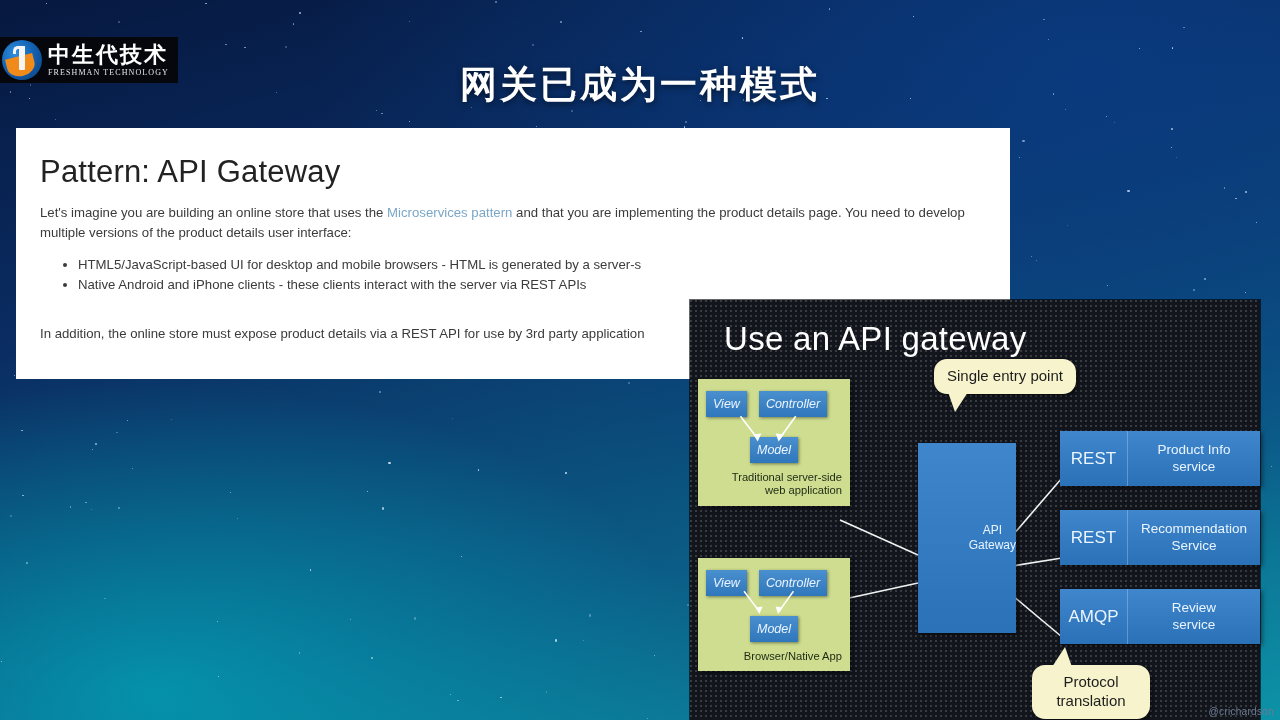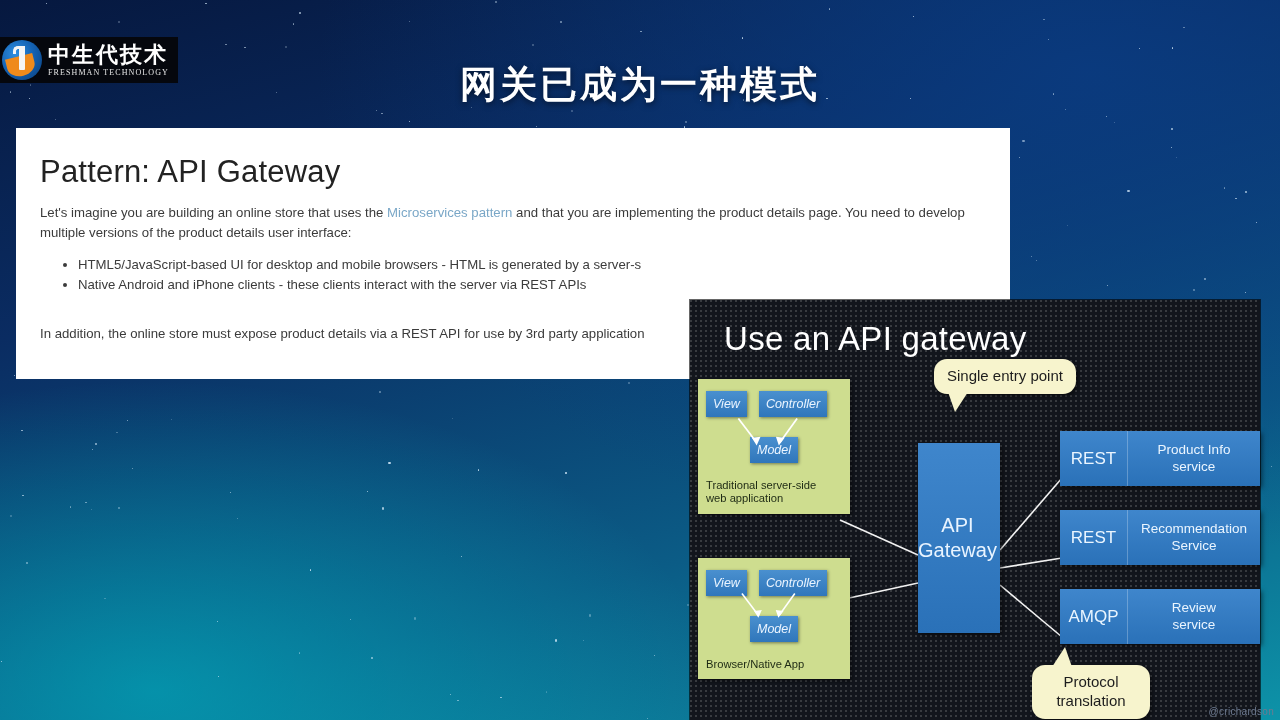--- a/index.html
+++ b/index.html
@@ -147,32 +147,32 @@
   .mvc-cell {
     background: linear-gradient(180deg, #4a90cf 0%, #2f76bb 100%);
     color: #eaf4ff; font-size: 12.5px;
     padding: 6px 7px; text-align: center;
     box-shadow: 1px 1px 3px rgba(0,0,0,0.45);
     white-space: nowrap;
     font-style: italic;
   }
   .mvc-model-wrap { display: flex; justify-content: center; margin-top: 20px; }
   .mvc-caption {
-    margin-top: 16px; text-align: left;
+    margin-top: 8px; text-align: right;
     font-size: 11.2px; color: #1e2a14; line-height: 1.2;
   }
   .mvc-arrows { position: absolute; left: 0; top: 0; width: 152px; height: 100%; pointer-events:none; }
 
   #api-gateway {
     position: absolute;
-    left: 918px; top: 443px; width: 82px; height: 190px;
+    left: 918px; top: 443px; width: 98px; height: 190px;
     background: linear-gradient(180deg, #3f86cc 0%, #2a71b8 100%);
     box-shadow: 2px 2px 5px rgba(0,0,0,0.5);
-    display: flex; align-items: center; justify-content: flex-start;
-    color: #e9f4ff; font-size: 20px; text-align: center; line-height: 1.25;
+    display: flex; align-items: center; justify-content: flex-end;
+    color: #e9f4ff; font-size: 12px; text-align: center; line-height: 1.25;
   }
 
   .service-box {
     position: absolute;
     width: 200px; height: 55px;
     display: flex; align-items: stretch;
     background: linear-gradient(180deg, #3f86cc 0%, #2a71b8 100%);
     box-shadow: 2px 2px 5px rgba(0,0,0,0.5);
   }
   .service-proto {

